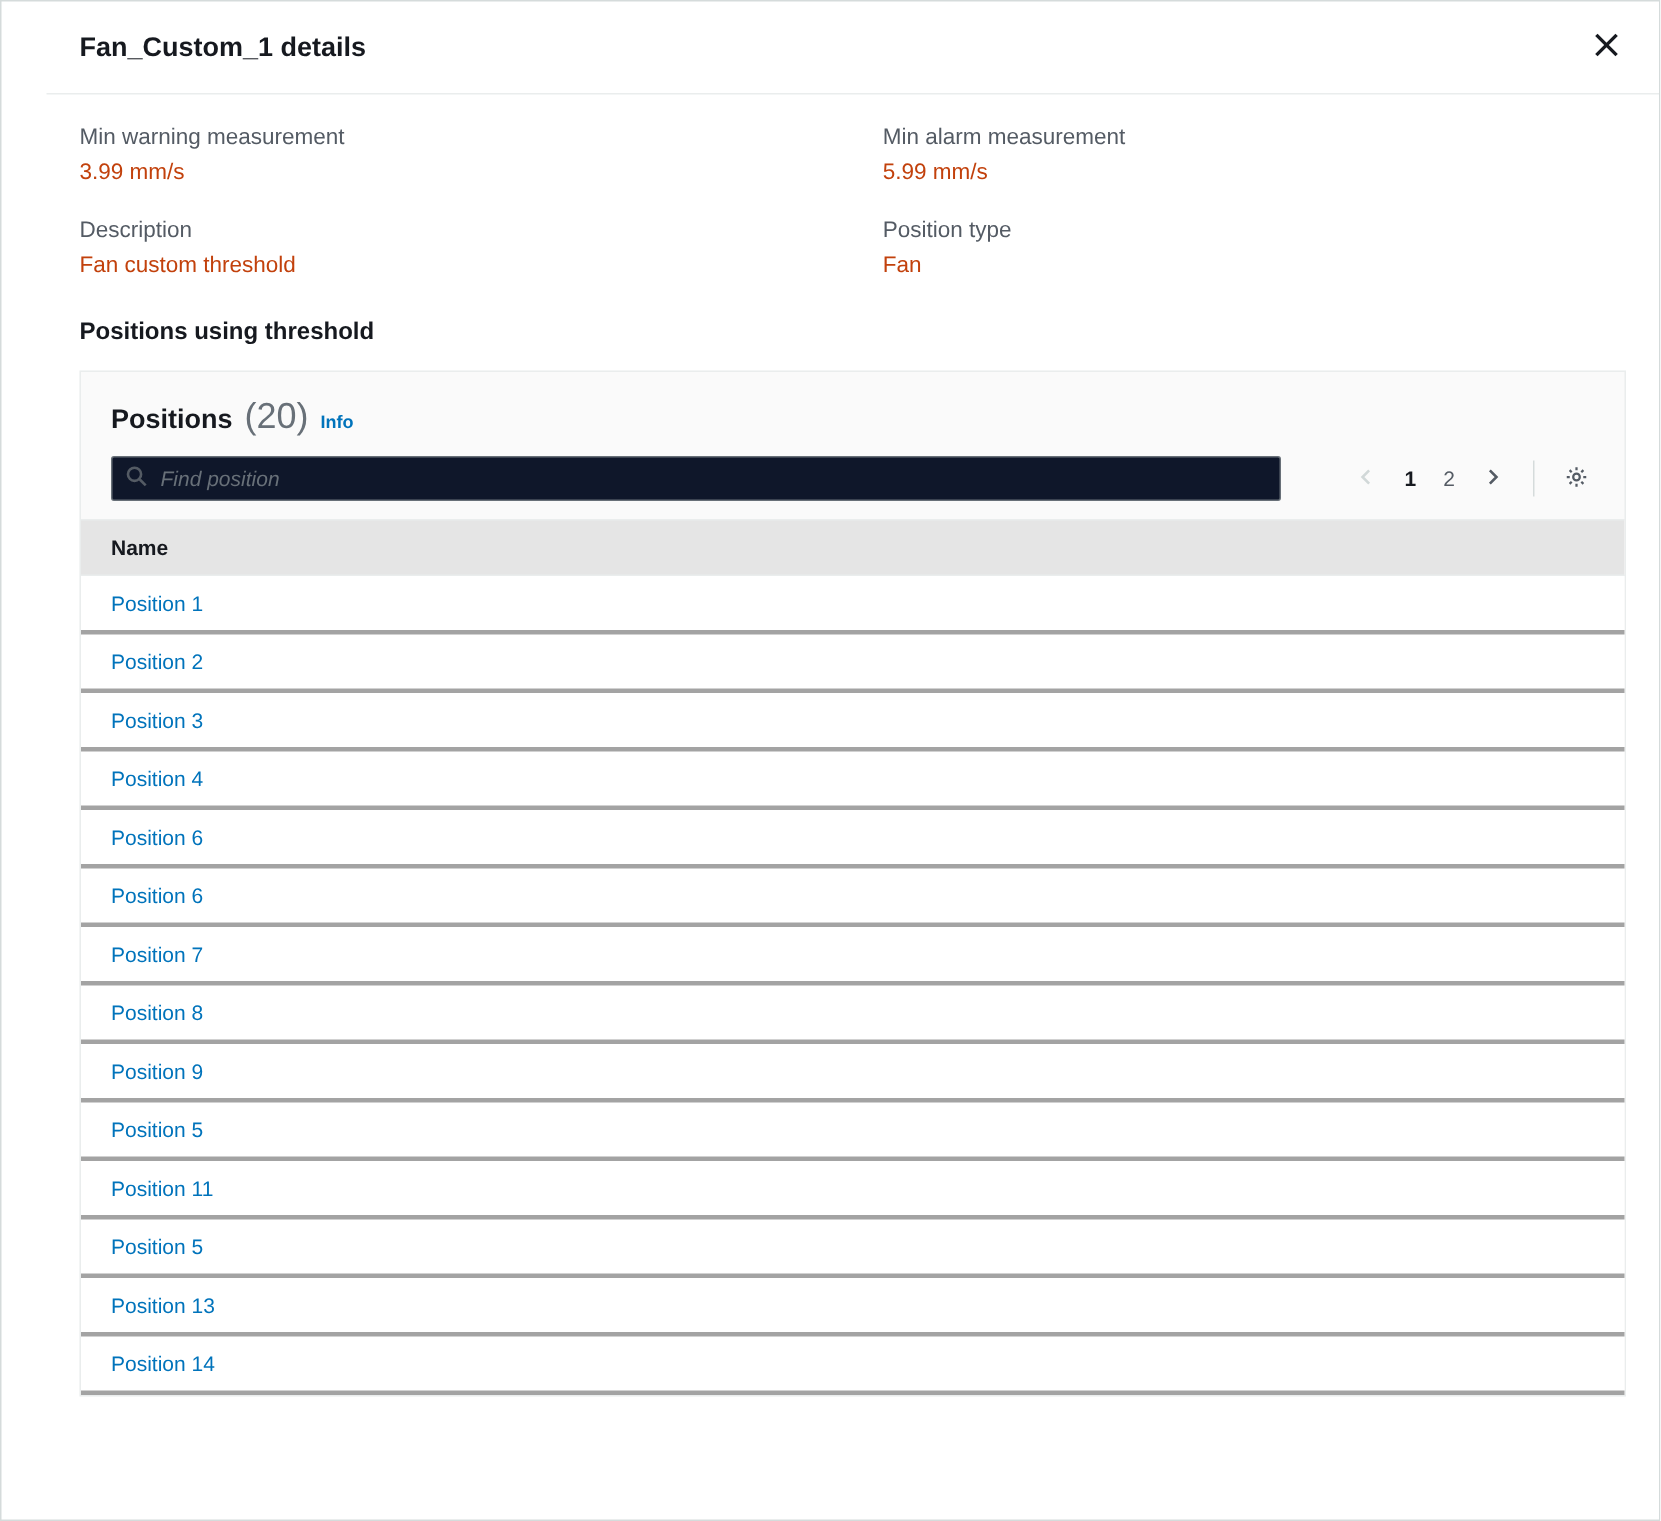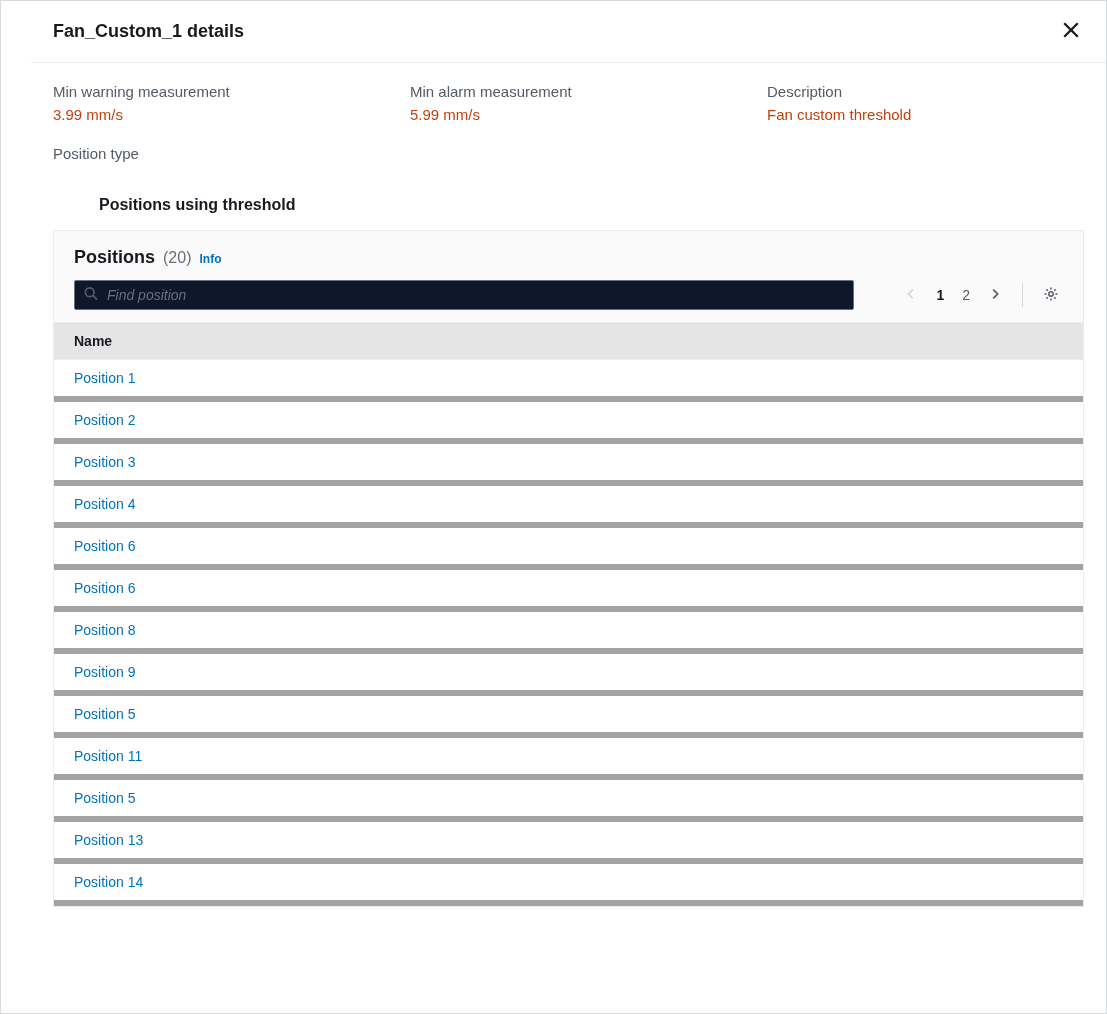--- a/index.html
+++ b/index.html
@@ -46,61 +46,60 @@
     .close-btn svg {
       width: 18px;
       height: 18px;
     }
     .modal-body {
       padding: 20px 22px;
       overflow: auto;
     }
     .details-grid {
       display: grid;
-      grid-template-columns: 1fr 1fr 1fr;
+      grid-template-columns: 1fr 1fr;
       column-gap: 40px;
       row-gap: 22px;
       margin-bottom: 28px;
     }
     .detail-label {
       color: #545b64;
       font-size: 15px;
       margin-bottom: 6px;
     }
     .detail-value {
       color: #c2410c;
       font-size: 15px;
     }
     .section-heading {
       font-size: 16px;
       font-weight: 700;
       color: #16191f;
       margin-bottom: 16px;
-      margin-left: 46px;
     }
     .positions-container {
       background: #fafafa;
       border: 1px solid #eaeded;
     }
     .positions-header {
       padding: 16px 20px 12px 20px;
     }
     .positions-title-row {
       display: flex;
       align-items: baseline;
       gap: 8px;
       margin-bottom: 12px;
     }
     .positions-title {
       font-size: 18px;
       font-weight: 700;
       color: #16191f;
     }
     .positions-count {
-      font-size: 16px;
+      font-size: 24px;
       font-weight: 400;
       color: #687078;
     }
     .info-link {
       color: #0073bb;
       font-size: 12px;
       font-weight: 700;
       text-decoration: none;
       cursor: pointer;
     }
@@ -183,21 +182,21 @@
     .table-head {
       background: #e5e5e5;
       border-top: 1px solid #eaeded;
       border-bottom: 1px solid #eaeded;
       padding: 10px 20px;
       font-weight: 700;
       font-size: 14px;
       color: #16191f;
     }
     .table-row {
-      border-bottom: 6px solid #a3a3a3;
+      border-bottom: 3px solid #a3a3a3;
       padding: 10px 20px;
     }
     .table-link {
       color: #0073bb;
       text-decoration: none;
       cursor: pointer;
       font-size: 14px;
     }
   </style>
 </head>
@@ -225,20 +224,21 @@
       <div>
         <div class="detail-label">Min alarm measurement</div>
         <div class="detail-value">5.99 mm/s</div>
       </div>
       <div>
         <div class="detail-label">Description</div>
         <div class="detail-value">Fan custom threshold</div>
       </div>
       <div>
         <div class="detail-label">Position type</div>
+        <div class="detail-value">Fan</div>
       </div>
     </div>
 
     <h2 class="section-heading">Positions using threshold</h2>
 
     <div class="positions-container">
       <div class="positions-header">
         <div class="positions-title-row">
           <span class="positions-title">Positions</span>
           <span class="positions-count">(20)</span>
@@ -286,20 +286,21 @@
 
       <div class="table">
         <div class="table-head">Name</div>
         <div id="table-body">
             <div class="table-row"><a class="table-link">Position 1</a></div>
             <div class="table-row"><a class="table-link">Position 2</a></div>
             <div class="table-row"><a class="table-link">Position 3</a></div>
             <div class="table-row"><a class="table-link">Position 4</a></div>
             <div class="table-row"><a class="table-link">Position 6</a></div>
             <div class="table-row"><a class="table-link">Position 6</a></div>
+            <div class="table-row"><a class="table-link">Position 7</a></div>
             <div class="table-row"><a class="table-link">Position 8</a></div>
             <div class="table-row"><a class="table-link">Position 9</a></div>
             <div class="table-row"><a class="table-link">Position 5</a></div>
             <div class="table-row"><a class="table-link">Position 11</a></div>
             <div class="table-row"><a class="table-link">Position 5</a></div>
             <div class="table-row"><a class="table-link">Position 13</a></div>
             <div class="table-row"><a class="table-link">Position 14</a></div>
           </div>
       </div>
     </div>

